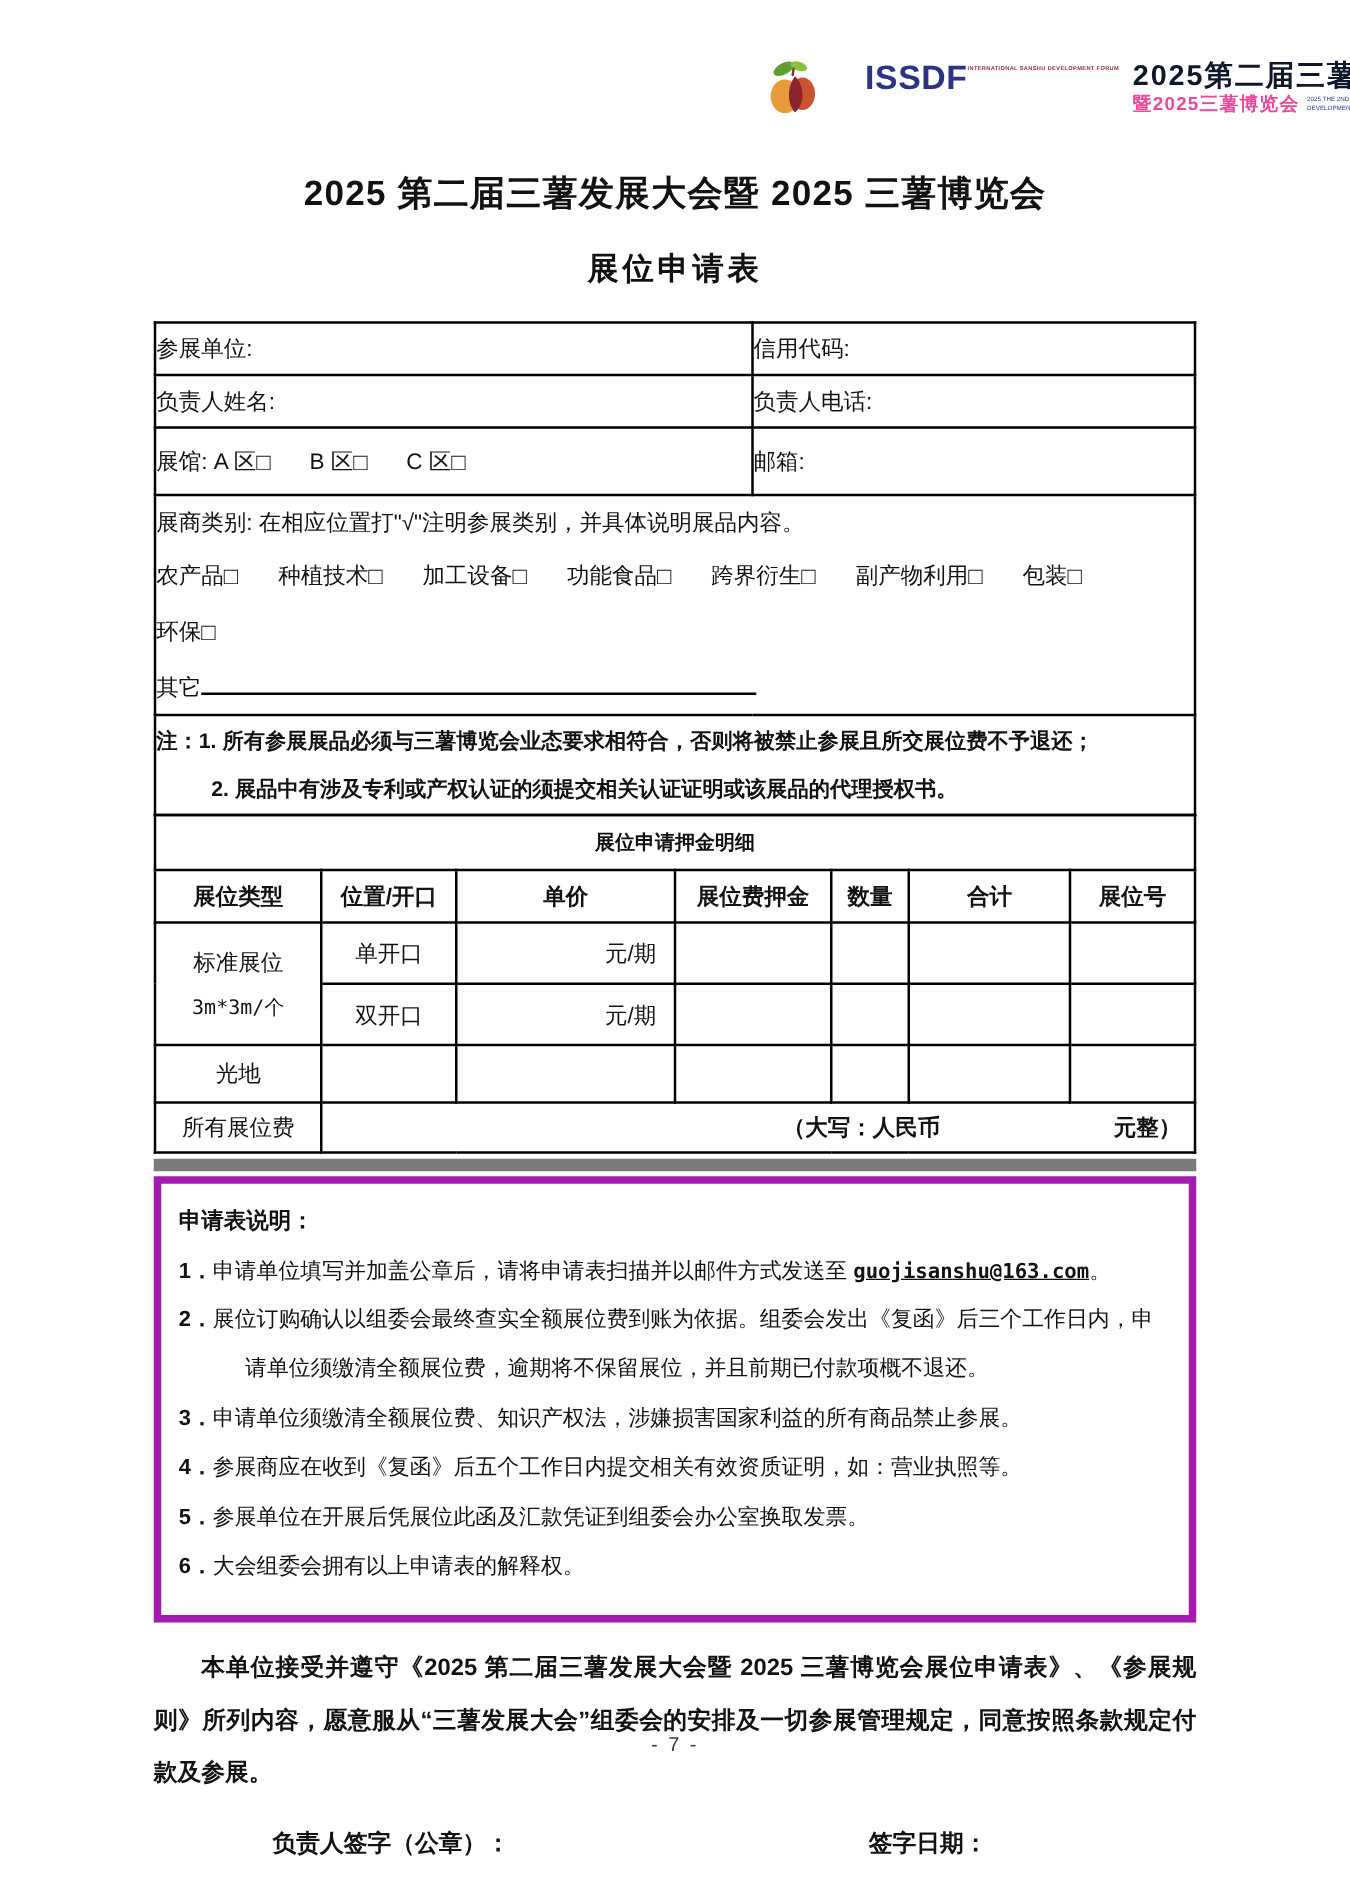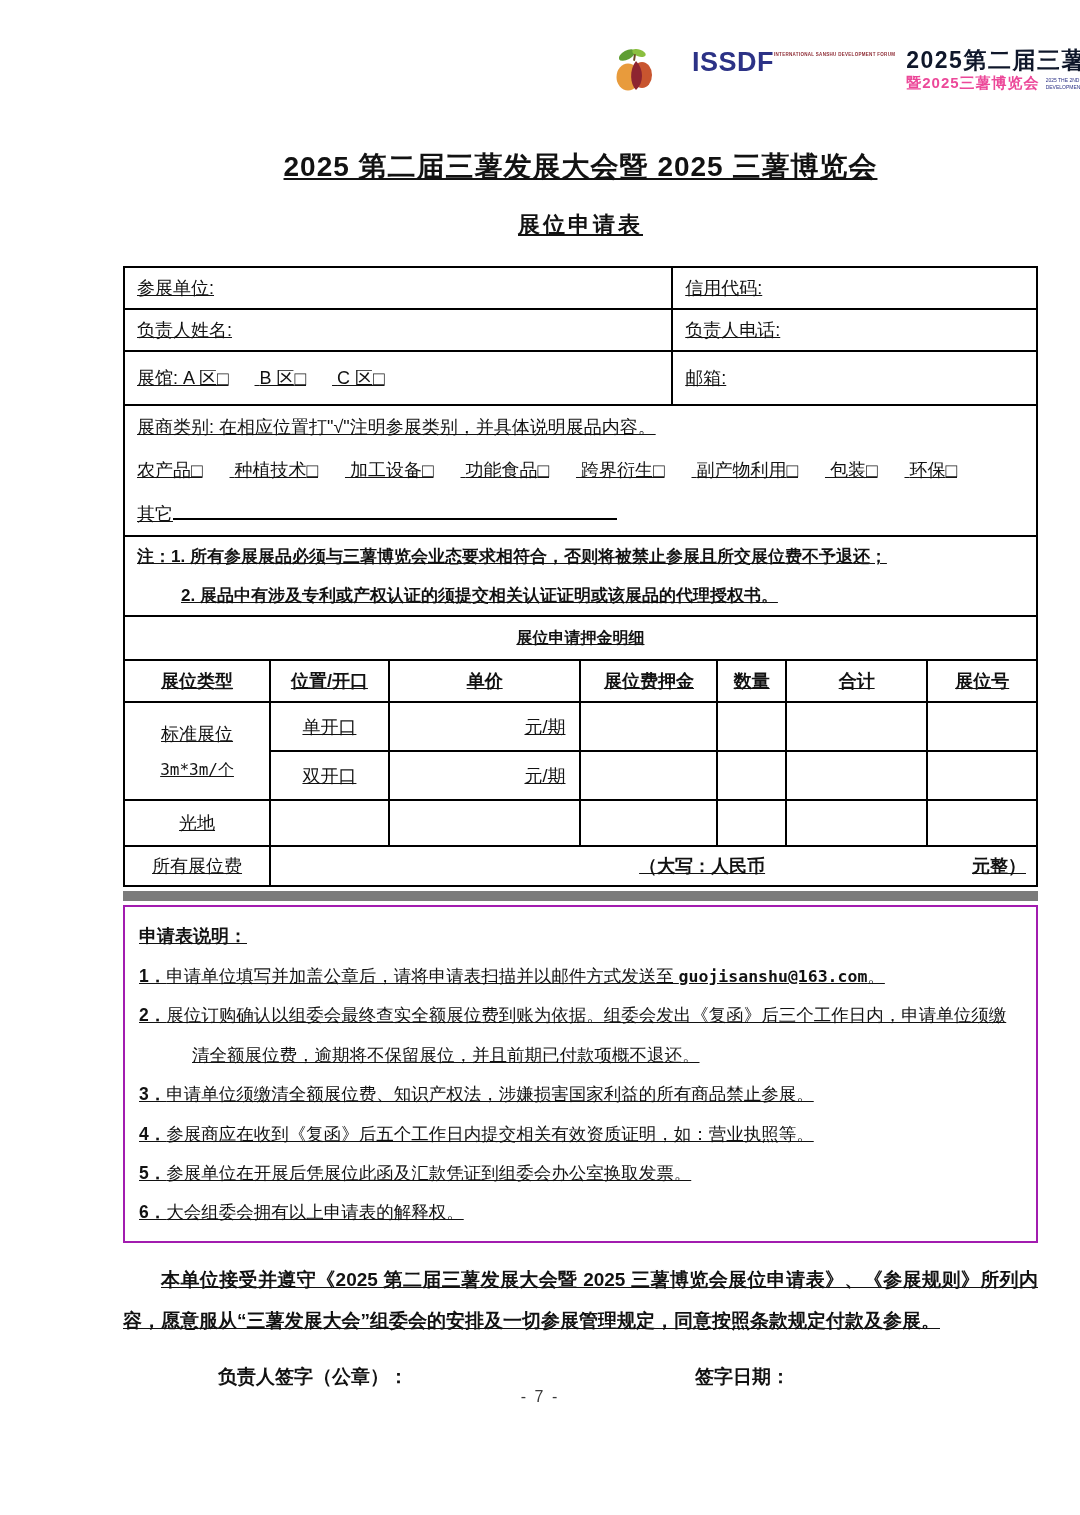--- a/index.html
+++ b/index.html
@@ -17,28 +17,28 @@
   .issdf-block { display:flex; margin-top:4px;margin-left:31px; }
   .issdf-text { font-size:27px; font-weight:bold; color:#2c3286; line-height:0.95; letter-spacing:0.5px; }
   .issdf-sub { font-size:4.5px; font-weight:bold; color:#8d2a33; letter-spacing:0.3px; margin-top:2px; white-space:nowrap; }
   .logo-cn { margin-left:5px; margin-top:2px; }
   .logo-cn-1 { font-size:23px; font-weight:900; color:#0f172a; letter-spacing:1.5px; line-height:1.05; white-space:nowrap; }
   .logo-row2 { display:flex; align-items:center; gap:6px; margin-top:2px; }
   .logo-cn-2 { font-size:15px; font-weight:900; color:#ec4899; letter-spacing:1px; white-space:nowrap; }
   .logo-en { font-size:5px; color:#2c3286; line-height:1.3; white-space:nowrap; }
 
   
-  .content { position:absolute; left:123px; top:148px; width:915px;text-decoration:underline; }
+  .content { position:absolute; left:123px; top:136px; width:834px; }
   .doc-title { text-align:center; font-size:28px; font-weight:bold; letter-spacing:1px; }
-  .doc-subtitle { text-align:center; font-size:22px; font-weight:bold; letter-spacing:3px; margin-top:24px; margin-bottom:26px; }
+  .doc-subtitle { text-align:center; font-size:25px; font-weight:bold; letter-spacing:3px; margin-top:24px; margin-bottom:26px; }
 
   
   table { border-collapse:collapse; width:100%; table-layout:fixed; }
   td, th { border:2px solid #000; font-size:18px; font-weight:normal; }
-  .info-table td { height:40px; padding:0 12px; vertical-align:middle;margin-top:12px; }
+  .info-table td { height:40px; padding:0 0; vertical-align:middle;margin-top:12px; }
   .info-table .left-col { width:57.2%; }
   .info-table .hall-row td { height:52px; }
   .hall-item { margin-right:26px; }
   .box { font-size:19px; position:relative; top:1px; }
 
   .wide-cell { padding:8px 12px 10px 12px; line-height:2.35; }
   .cat-item { margin-right:27px; white-space:nowrap; }
   .other-line { display:inline-block; width:444px; border-bottom:2px solid #000; height:1em; vertical-align:baseline; }
 
   .notes-cell { padding:6px 12px 8px 12px; font-weight:bold; line-height:2.3; font-size:17px; }
@@ -51,21 +51,21 @@
   .dt-body td { height:47px; }
   .dt-open td { height:44px; }
   .dt-price { text-align:right !important; padding-right:14px !important; }
   .dt-total td { height:38px; }
   .dt-total-cell { text-align:left !important; font-weight:bold; }
   .dt-total-inner { display:flex; justify-content:space-between; align-items:center; padding-left:362px; padding-right:4px; }
 
   .divider-bar { height:10px; background:#7b7b7b; margin:4px 0 4px 0; }
 
   
-  .inst-box { border:2px solid #a21caf; padding:10px 16px 8px 14px; font-size:17.5px; }
+  .inst-box { border:6px solid #a21caf; padding:10px 16px 20px 14px; font-size:17.5px; }
   .inst-title { font-weight:bold; font-size:18px; line-height:2.2; }
   .inst-item { line-height:2.25; padding-left:53px; text-indent:-53px; }
   .inst-num { font-weight:bold; }
   .email-link { font-family:"DejaVu Sans Mono", monospace; font-weight:bold; text-decoration:underline; color:#121212; font-size:16.5px; }
 
   
   .agreement { font-weight:bold; font-size:19px; line-height:2.2; margin-top:16px; text-indent:2em; text-align:justify; }
   .sig-row { position:relative; margin-top:22px; height:30px; font-weight:bold; font-size:19px; }
   .sig-label { position:absolute; left:95px; top:0; }
   .date-label { position:absolute; left:572px; top:0; }

